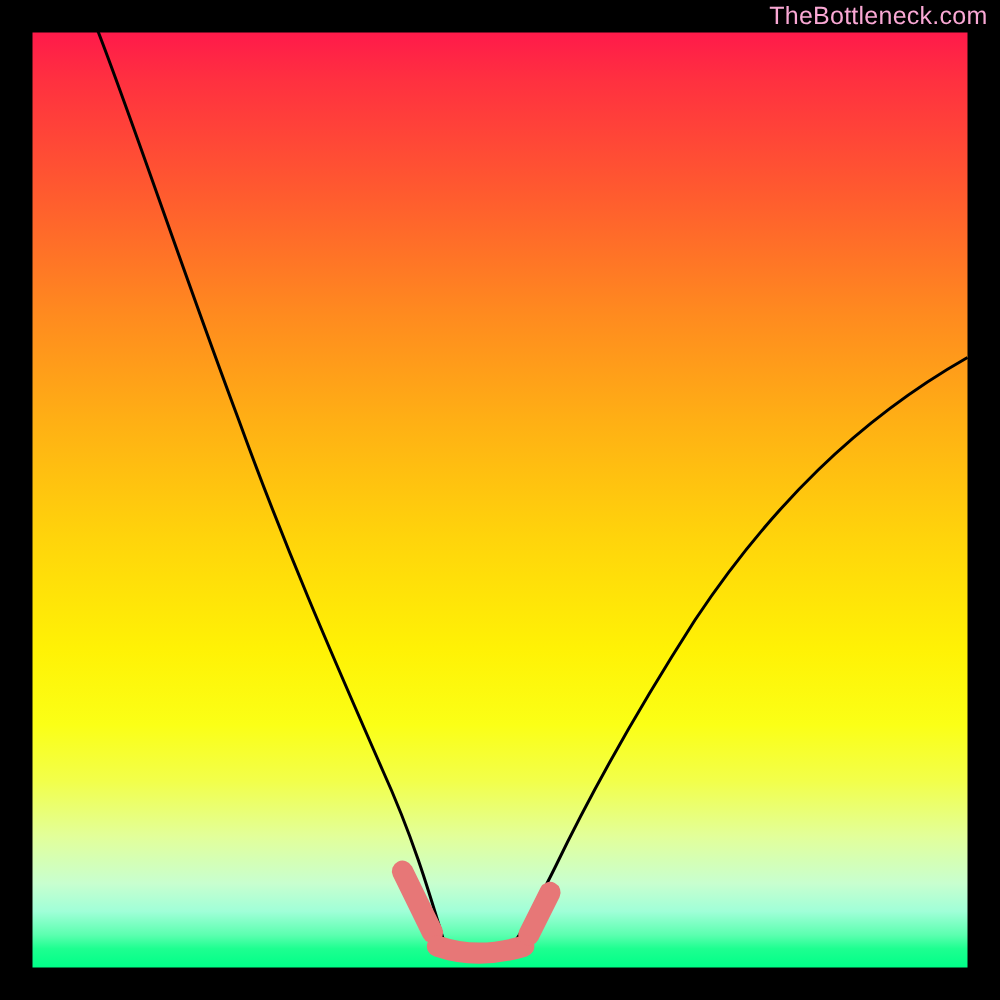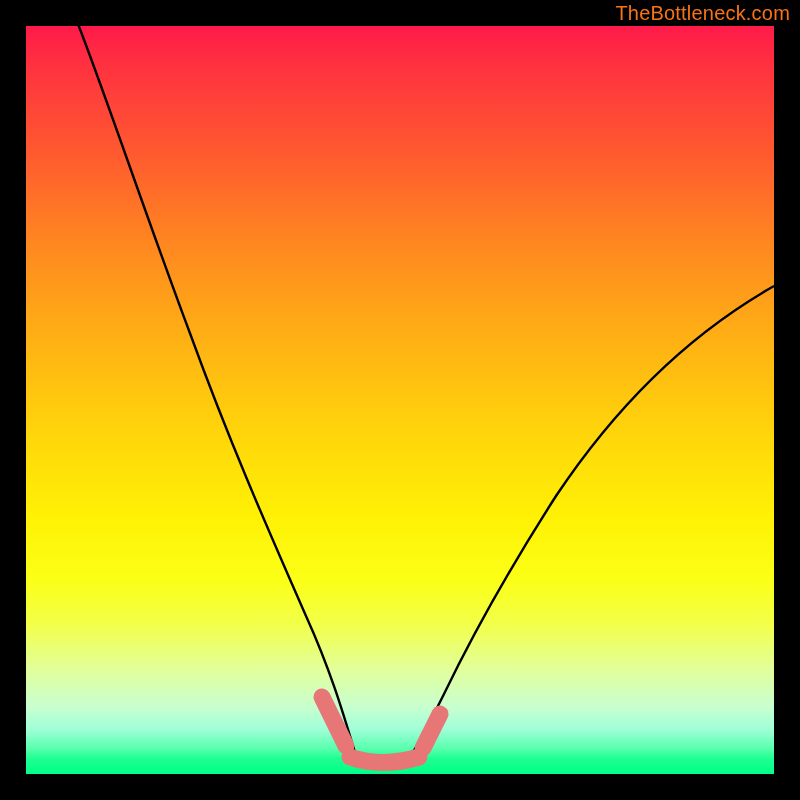--- a/index.html
+++ b/index.html
@@ -46,21 +46,21 @@
     left: 0;
     top: 0;
     width: 748px;
     height: 748px;
     overflow: visible;
   }
   .watermark {
     position: absolute;
     top: 2px;
     right: 10px;
-    color: #f97316;
+    color: #f9a8d4;
     font-size: 20px;
     font-weight: 400;
     letter-spacing: 0.2px;
     user-select: none;
   }
 </style>
 </head>
 <body>
 
 <div class="frame">

